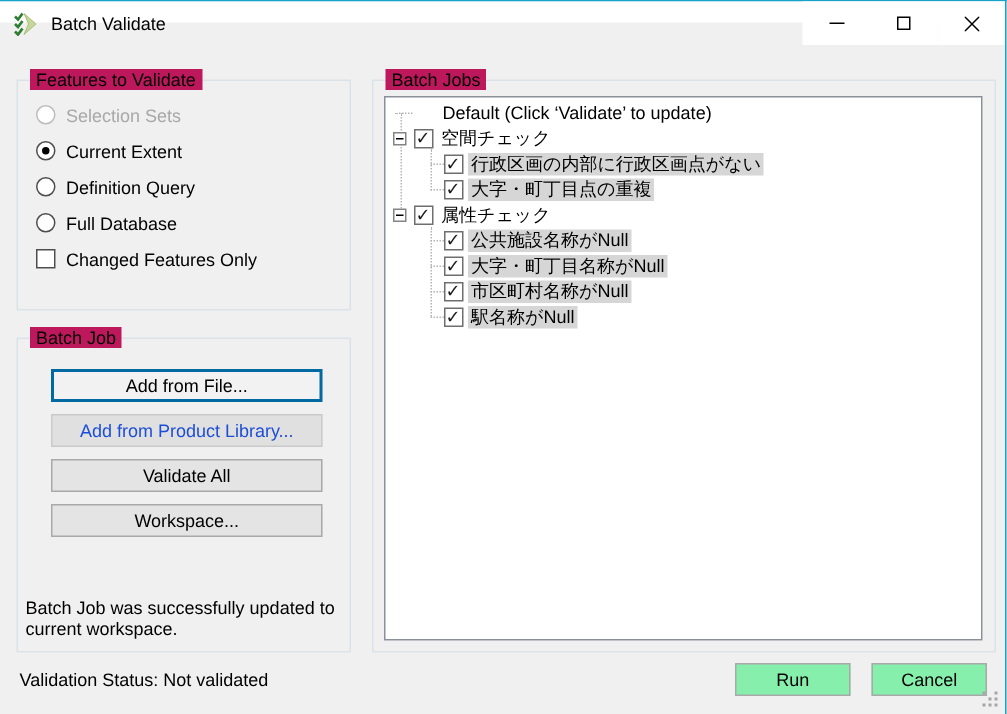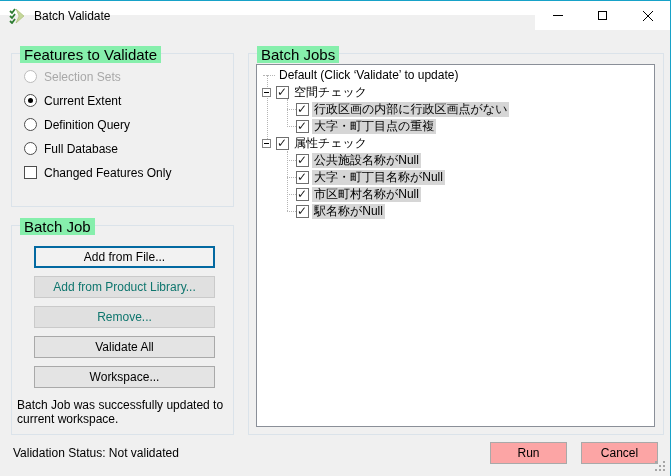--- a/index.html
+++ b/index.html
@@ -15,59 +15,59 @@
   
   .titlebar{position:absolute;left:0;top:0;width:100%;height:14px;background:#fff;}
   .app-icon{position:absolute;left:9px;top:7px;width:16px;height:16px;}
   .title-text{position:absolute;left:34px;top:0;line-height:30px;font-size:12px;}
   .win-controls{position:absolute;right:0;top:0;height:29px;display:flex;}
   .win-btn{width:45px;height:29px;display:flex;align-items:center;justify-content:center;background:#fff;}
   .glyph-min{width:10px;height:1px;background:#000;}
   .glyph-max{width:9px;height:9px;border:1px solid #000;box-sizing:border-box;background:#fff;}
   
   .group{position:absolute;border:1px solid #dbe3ea;background:#f0f0f0;}
-  .group-label{position:absolute;top:-8px;left:8px;background:#86efac;padding:0 4px;font-size:15px;white-space:nowrap;}
+  .group-label{position:absolute;top:-8px;left:8px;background:#be185d;padding:0 4px;font-size:12px;white-space:nowrap;}
   #features-group{left:11px;top:52px;width:221px;height:152px;}
   #batchjob-group{left:11px;top:224px;width:221px;height:208px;}
   #batchjobs-group{left:248px;top:52px;width:414px;height:380px;text-align:center;}
   
   .options{position:absolute;left:12px;top:16px;right:4px;}
   .opt{height:24px;display:flex;}
   .radio{width:13px;height:13px;border:1px solid #4d4d4d;border-radius:50%;background:#fff;box-sizing:border-box;margin-right:7px;position:relative;flex:0 0 auto;}
   .radio.sel::after{content:"";position:absolute;left:3px;top:3px;width:5px;height:5px;border-radius:50%;background:#000;}
   .cb{width:13px;height:13px;border:1px solid #4d4d4d;background:#fff;box-sizing:border-box;margin-right:7px;flex:0 0 auto;}
   .opt.dis .radio{border-color:#bcbcbc;}
   .opt.dis .optlabel{color:#a8a8a8;}
   
   .jbuttons{position:absolute;left:22px;top:20px;width:181px;}
   .jbtn{display:block;width:181px;height:22px;margin-bottom:8px;background:#e4e4e4;border:1px solid #a9a9a9;font-family:inherit;font-size:12px;color:#000;padding:0;box-sizing:border-box;}
   .jbtn.focus{border:2px solid #0369a1;background:#f2f2f2;}
-  .jbtn.dis{background:#e0e0e0;border-color:#cacaca;color:#0f766e;}
+  .jbtn.dis{background:#e0e0e0;border-color:#cacaca;color:#1d4ed8;}
   .jmsg{position:absolute;left:5px;top:172px;width:211px;line-height:14px;font-size:12px;}
   
   .tree{position:absolute;left:7px;top:10px;width:399px;height:363px;background:#fff;border:1px solid #8a8f98;box-sizing:border-box;padding-top:2px;overflow:hidden;}
   .trow{height:17px;display:flex;align-items:center;position:relative;white-space:nowrap;}
-  .trow.rowdef{padding-left:20px;}
+  .trow.rowdef{padding-left:36px;}
   .trow.lvl0{padding-left:19px;}
   .trow.lvl1{padding-left:39px;}
   .trow.rowdef::before{content:"";position:absolute;left:6px;top:8px;width:12px;border-top:1px dotted #b5b5b5;}
   .trow.lvl1::before{content:"";position:absolute;left:30px;top:8px;width:9px;border-top:1px dotted #b5b5b5;}
   .exp{position:absolute;left:5px;top:4px;width:9px;height:9px;background:#fff;border:1px solid #848484;box-sizing:border-box;}
   .exp::after{content:"";position:absolute;left:1px;top:3px;width:5px;height:1px;background:#000;}
   .tcb{width:13px;height:13px;border:1px solid #6e6e6e;background:#fff;box-sizing:border-box;margin-right:3px;position:relative;flex:0 0 auto;}
   .tcb.checked::after{content:"\2713";position:absolute;left:0px;top:-1px;font-size:12px;line-height:13px;color:#1a1a1a;}
   .tlabel{font-size:12px;padding:0 2px;line-height:15px;}
   .tlabel.hl{background:#d6d6d6;}
   .vline{position:absolute;width:0;border-left:1px dotted #b5b5b5;}
   #vline-root{left:10px;top:10px;height:68px;}
   #vline-a{left:30px;top:34px;height:28px;}
   #vline-b{left:30px;top:86px;height:60px;}
   
   .status-text{position:absolute;left:13px;top:445px;font-size:12px;}
-  .footer-btn{position:absolute;top:441px;width:77px;height:22px;background:#fca5a5;border:1px solid #a9a9a9;font-family:inherit;font-size:12px;padding:0;box-sizing:border-box;}
+  .footer-btn{position:absolute;top:441px;width:77px;height:22px;background:#86efac;border:1px solid #a9a9a9;font-family:inherit;font-size:12px;padding:0;box-sizing:border-box;}
   #run-btn{left:490px;}
   #cancel-btn{left:581px;}
   .grip{position:absolute;right:5px;bottom:5px;width:10px;height:10px;}
   .grip span{position:absolute;width:2px;height:2px;background:#a6a6a6;
     box-shadow:8px 0 #a6a6a6, 4px 4px #a6a6a6, 8px 4px #a6a6a6, 0 8px #a6a6a6, 4px 8px #a6a6a6, 8px 8px #a6a6a6;}
 </style>
 </head>
 <body>
 
 <div class="titlebar">
@@ -119,21 +119,20 @@
         <span class="optlabel">Changed Features Only</span>
       </div>
     </div>
 </div>
 
 <div class="group" id="batchjob-group">
   <span class="group-label">Batch Job</span>
   <div class="jbuttons">
       <button class="jbtn focus">Add from File...</button>
       <button class="jbtn dis">Add from Product Library...</button>
-      <button class="jbtn dis">Remove...</button>
       <button class="jbtn">Validate All</button>
       <button class="jbtn">Workspace...</button>
     </div>
   <div class="jmsg">Batch Job was successfully updated to current workspace.</div>
 </div>
 
 <div class="group" id="batchjobs-group">
   <span class="group-label">Batch Jobs</span>
   <div class="tree">
     <div class="vline" id="vline-root"></div>

